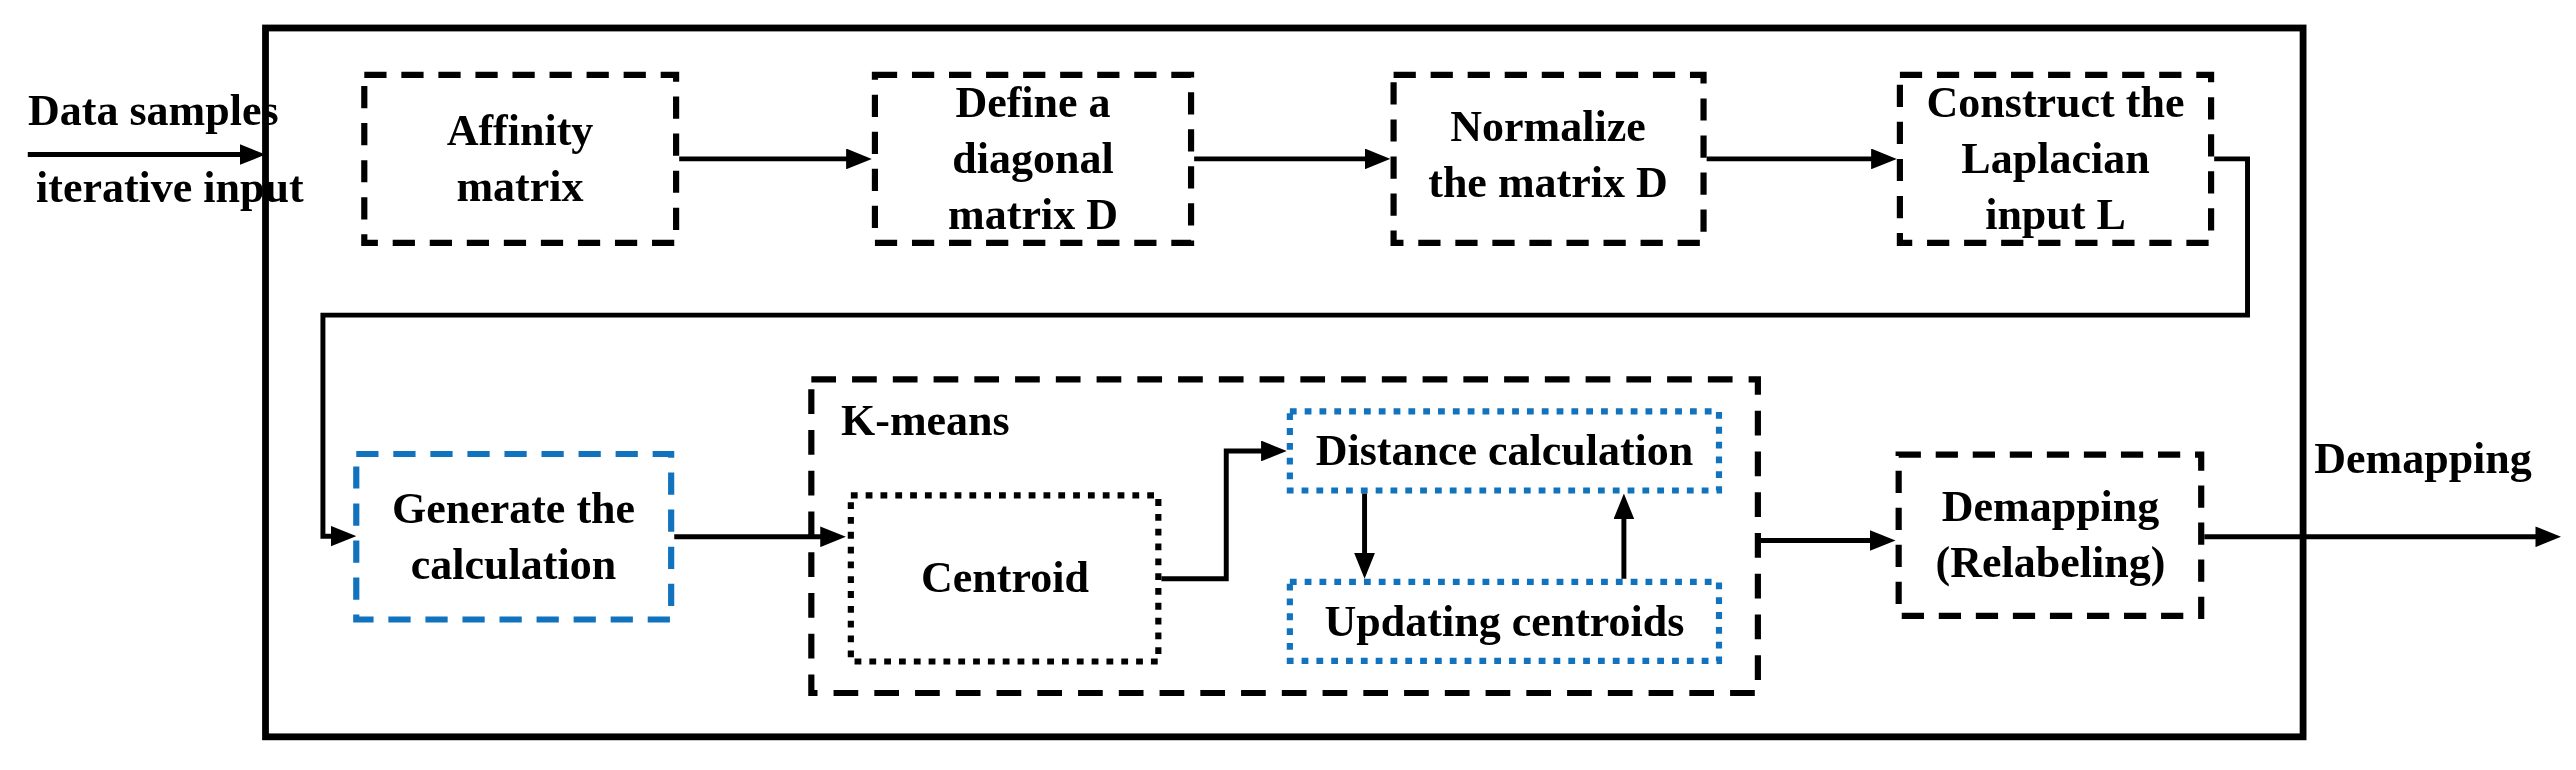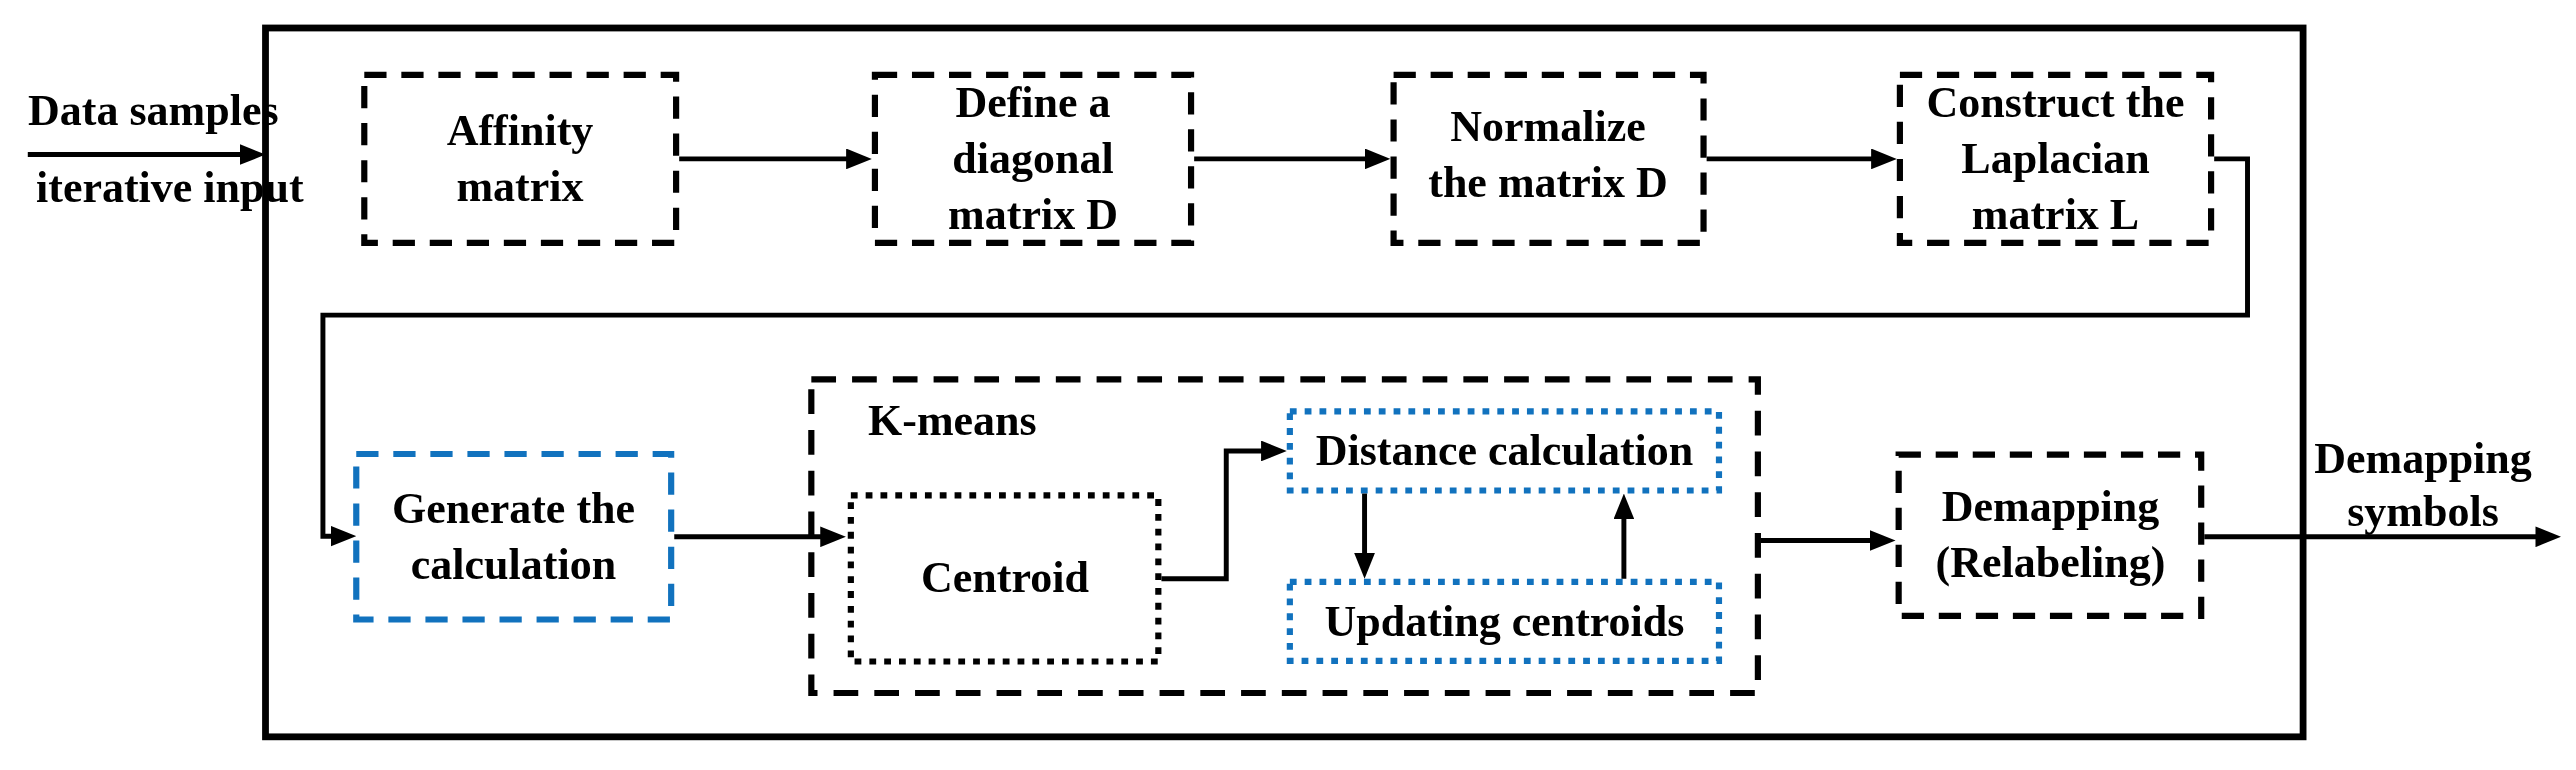--- a/index.html
+++ b/index.html
@@ -81,43 +81,42 @@
     <span>diagonal</span>
     <span>matrix D</span>
   </div>
   <div class="node-label" style="left:1390px; top:68px; width:316px; height:174px;">
     <span>Normalize</span>
     <span>the matrix D</span>
   </div>
   <div class="node-label" style="left:1897px; top:72px; width:317px; height:174px;">
     <span>Construct the</span>
     <span>Laplacian</span>
-    <span>matrix L</span>
+    <span>input L</span>
   </div>
 
   <div class="node-label" style="left:353px; top:451px; width:321px; height:172px;">
     <span>Generate the</span>
     <span>calculation</span>
   </div>
 
-  <div class="floating-label" style="left:841px; top:393px;margin-left:27px;">K-means</div>
+  <div class="floating-label" style="left:841px; top:393px;">K-means</div>
 
   <div class="node-label" style="left:848px; top:492px; width:314px; height:172px;">
     <span>Centroid</span>
   </div>
   <div class="node-label" style="left:1287px; top:408px; width:435px; height:85px;">
     <span>Distance calculation</span>
   </div>
   <div class="node-label" style="left:1287px; top:579px; width:435px; height:85px;">
     <span>Updating centroids</span>
   </div>
   <div class="node-label" style="left:1896px; top:451px; width:309px; height:167px;">
     <span>Demapping</span>
     <span>(Relabeling)</span>
   </div>
 
   <div class="floating-label out-label" style="left:2309px; top:432px; width:228px;">
     <span style="display:block;">Demapping</span>
-    <span style="display:block;">symbols</span>
   </div>
 
 </div>
 
 
 </body></html>

